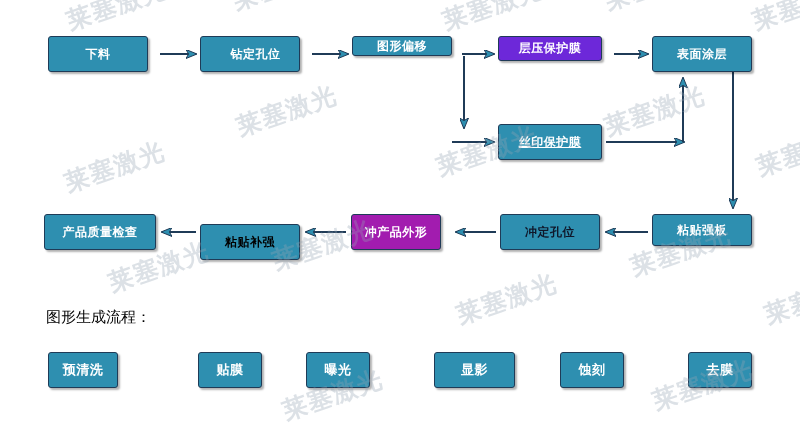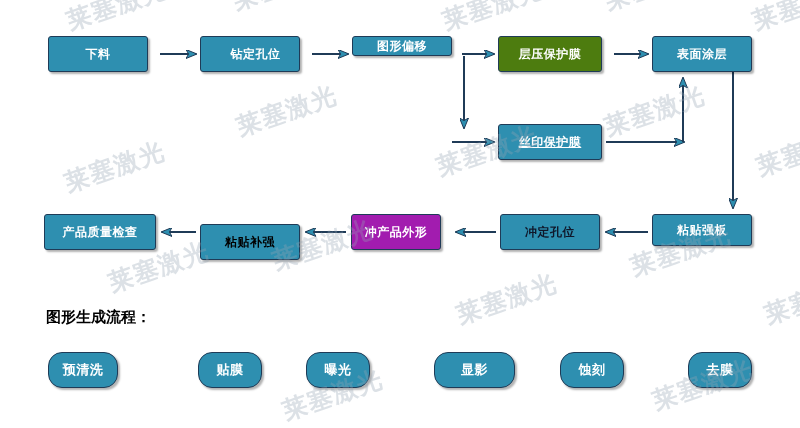--- a/index.html
+++ b/index.html
@@ -56,27 +56,27 @@
     color: #ffffff;
     font-weight: 700;
     display: flex;
     align-items: center;
     justify-content: center;
     letter-spacing: 0.5px;
     box-shadow: 2px 2px 2px rgba(0,0,0,0.30);
     z-index: 2;
   }
   .node.main { font-size: 12px; }
-  .node.sub  { font-size: 13px; border-radius: 14px; }
+  .node.sub  { font-size: 13px; }
 
   
   .section-heading {
     position: absolute;
     font-size: 15px;
-    font-weight: 700;
+    font-weight: 400;
     color: #000000;
     white-space: nowrap;
     z-index: 2;
   }
 </style>
 </head>
 <body>
 
 <div id="stage">
 
@@ -125,21 +125,21 @@
       <line x1="496" y1="232" x2="456" y2="232"></line>
       <line x1="346" y1="232" x2="306" y2="232"></line>
       <line x1="196" y1="232" x2="162" y2="232"></line>
     </g>
   </svg>
 
   <div id="nodes-main">
       <div class="node main" style="left: 48px; top: 36px; width: 100px; height: 36px; background: rgb(46, 143, 176); border-color: rgb(31, 59, 87); color: rgb(255, 255, 255);">下料</div>
       <div class="node main" style="left: 200px; top: 36px; width: 100px; height: 36px; background: rgb(46, 143, 176); border-color: rgb(31, 59, 87); color: rgb(255, 255, 255); padding-left: 11px;">钻定孔位</div>
       <div class="node main" style="left: 352px; top: 36px; width: 100px; height: 20px; background: rgb(46, 143, 176); border-color: rgb(31, 59, 87); color: rgb(255, 255, 255);">图形偏移</div>
-      <div class="node main" style="left: 498px; top: 36px; width: 104px; height: 36px; background: #4d7c0f; border-color: rgb(31, 59, 87); color: rgb(255, 255, 255);">层压保护膜</div>
+      <div class="node main" style="left: 498px; top: 36px; width: 104px; height: 25px; background: #6d28d9; border-color: rgb(31, 59, 87); color: rgb(255, 255, 255);">层压保护膜</div>
       <div class="node main" style="left: 652px; top: 36px; width: 100px; height: 36px; background: rgb(46, 143, 176); border-color: rgb(31, 59, 87); color: rgb(255, 255, 255);">表面涂层</div>
       <div class="node main" style="left: 498px; top: 124px; width: 104px; height: 36px; background: rgb(46, 143, 176); border-color: rgb(31, 59, 87); color: rgb(255, 255, 255); text-decoration: underline;">丝印保护膜</div>
       <div class="node main" style="left: 652px; top: 214px; width: 100px; height: 32px; background: rgb(46, 143, 176); border-color: rgb(31, 59, 87); color: rgb(255, 255, 255); text-align: right;">粘贴强板</div>
       <div class="node main" style="left: 500px; top: 214px; width: 100px; height: 36px; background: rgb(46, 143, 176); border-color: rgb(31, 59, 87); color: #0f172a;">冲定孔位</div>
       <div class="node main" style="left: 351px; top: 214px; width: 90px; height: 36px; background: #a21caf; border-color: rgb(31, 59, 87); color: rgb(255, 255, 255);">冲产品外形</div>
       <div class="node main" style="left: 200px; top: 224px; width: 100px; height: 36px; background: rgb(46, 143, 176); border-color: rgb(31, 59, 87); color: #000000;">粘贴补强</div>
       <div class="node main" style="left: 44px; top: 214px; width: 112px; height: 36px; background: rgb(46, 143, 176); border-color: rgb(31, 59, 87); color: rgb(255, 255, 255);">产品质量检查</div>
     </div>
   <div id="nodes-sub">
       <div class="node sub" style="left: 48px; top: 352px; width: 70px; height: 36px; background: rgb(46, 143, 176); border-color: rgb(31, 59, 87); color: rgb(255, 255, 255);">预清洗</div>

